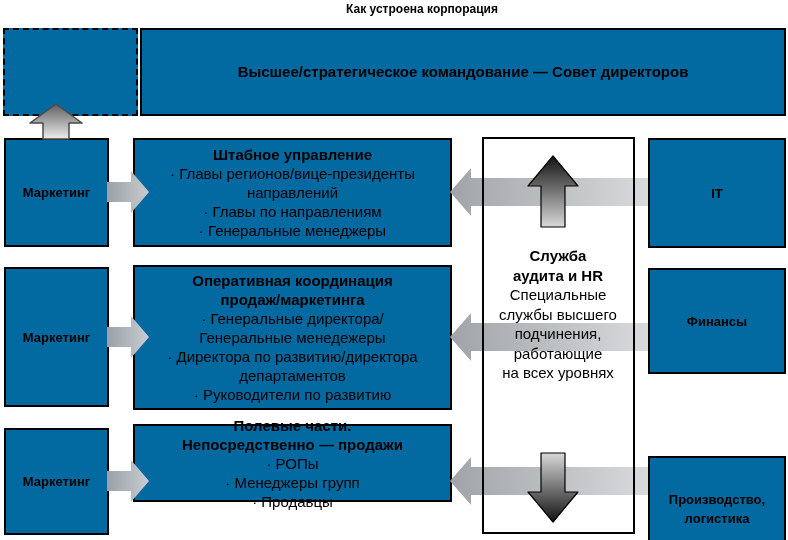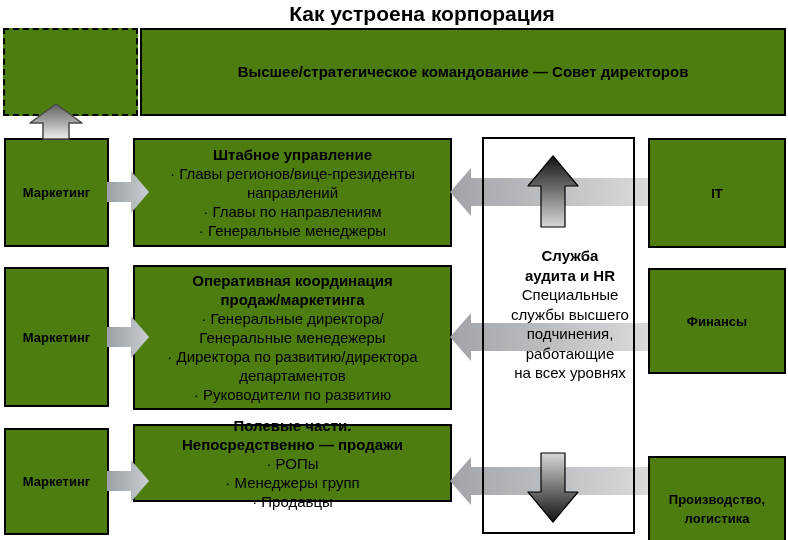--- a/index.html
+++ b/index.html
@@ -1,48 +1,48 @@
 <!DOCTYPE html>
 <html lang="ru"><head>
 <meta charset="utf-8">
 <style>
   html,body{margin:0;padding:0;background:#fff;}
   #canvas{
     position:relative;width:788px;height:540px;background:#fff;
     font-family:"Liberation Sans",sans-serif;color:#000;overflow:hidden;
   }
   .box{
-    position:absolute;box-sizing:border-box;background:#4d7c0f;
+    position:absolute;box-sizing:border-box;background:#0369a1;
     border:2px solid #000;z-index:1;
     display:flex;flex-direction:column;align-items:center;justify-content:center;
     text-align:center;
   }
   .dashed{border-style:dashed;}
   .label{font-weight:bold;font-size:13px;line-height:19px;}
   .lines{white-space:pre-line;font-size:15px;line-height:19px;}
   .lines.bold{font-weight:bold;}
   .topbox .lines{line-height:16.5px;}
   .title{
     position:absolute;top:2px;left:422px;transform:translateX(-50%);
-    font-size:21px;font-weight:bold;white-space:nowrap;z-index:5;text-align:center;
+    font-size:12px;font-weight:bold;white-space:nowrap;z-index:5;text-align:center;
   }
   .arrow{position:absolute;z-index:2;}
   .v-arrow{position:absolute;z-index:4;}
   .center-border{
     position:absolute;left:482px;top:137px;width:153px;height:397px;
     border:2px solid #000;box-sizing:border-box;background:transparent;
     z-index:3;pointer-events:none;
   }
   .center-bg{
     position:absolute;left:482px;top:137px;width:153px;height:397px;
     background:#fff;z-index:1;
   }
   .center-text{
-    position:absolute;left:460px;top:246px;width:148px;z-index:4;
-    text-align:center;font-size:15px;line-height:19.5px;padding-left:36px;
+    position:absolute;left:484px;top:246px;width:148px;z-index:4;
+    text-align:center;font-size:15px;line-height:19.5px;
   }
   svg{display:block;}
 </style>
 </head>
 <body>
 
 <div id="canvas">
 
   <svg width="0" height="0" style="position:absolute">
     <defs>

